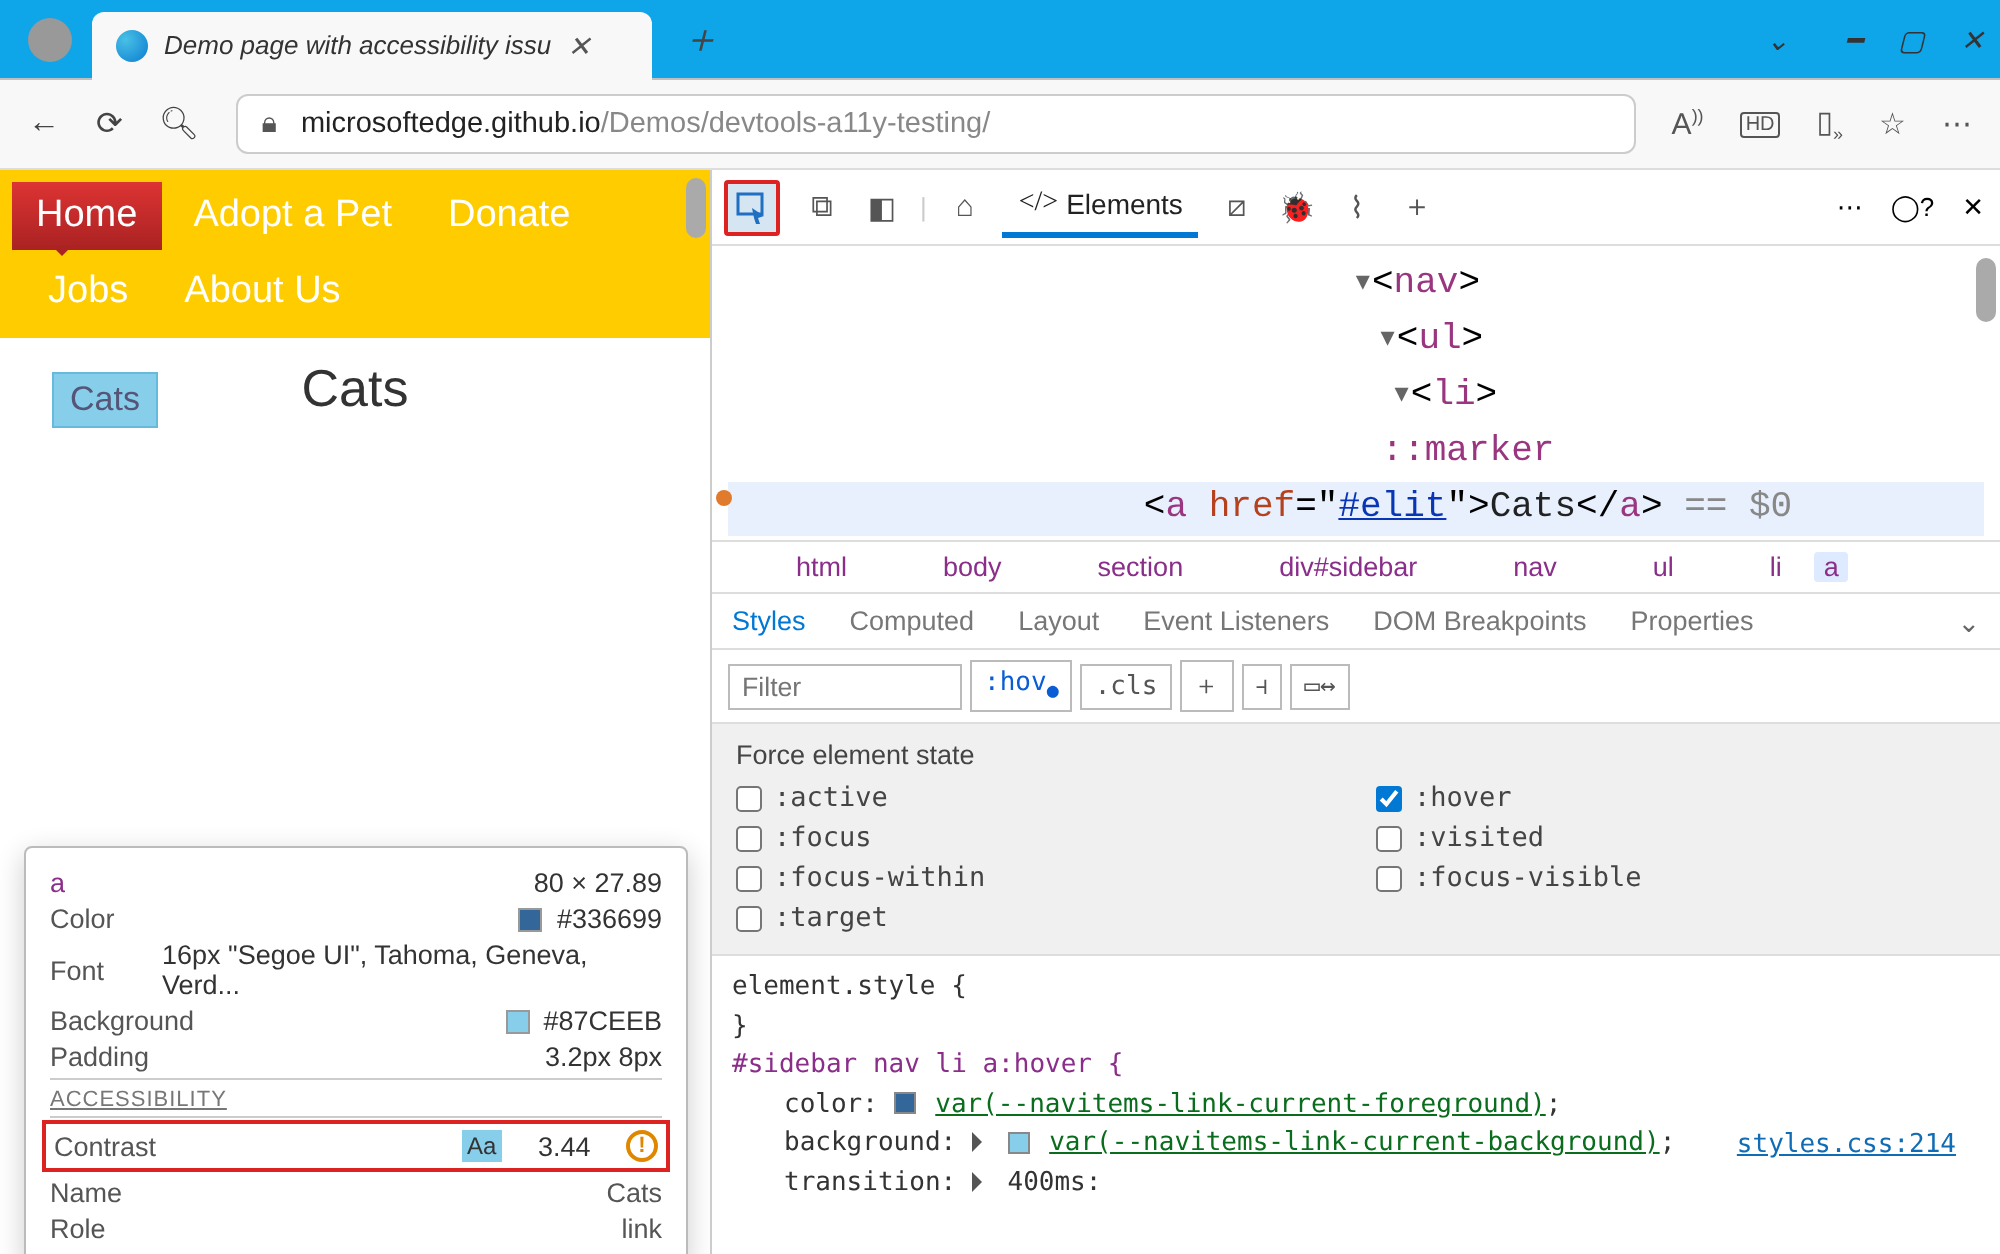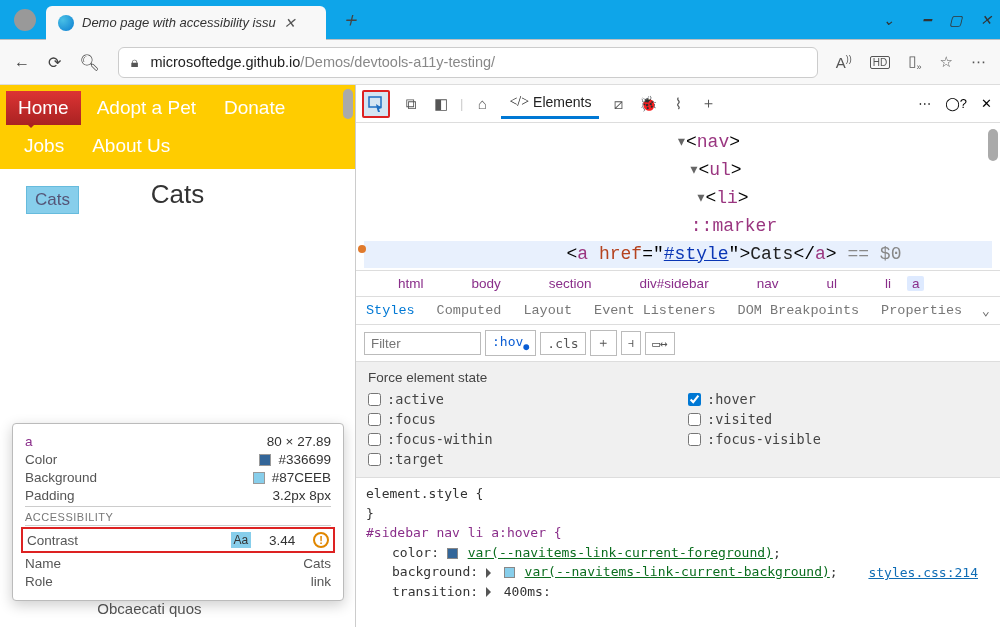--- a/index.html
+++ b/index.html
@@ -41,21 +41,21 @@
 .cats-link::before { content:""; position:absolute; top:-2px; left:-2px; right:-2px; bottom:-2px; background: #96e7b0; opacity:.5; z-index:-1; border-radius:2px;}
 .donation-line { display:flex; gap:18px; padding: 8px 16px; color:#444; font-size:15px; }
 
 .tooltip { position: absolute; top: 338px; left: 12px; width: 332px; background: #fff; border: 1px solid #bbb; border-radius: 4px; box-shadow: 0 4px 14px rgba(0,0,0,.2); z-index: 10; font-size: 13.5px; padding: 10px 12px 8px; }
 .tooltip::before { content:""; position:absolute; top:-9px; left:30px; border:9px solid transparent; border-bottom-color:#fff; }
 .tt-head { display: flex; justify-content: space-between; color: #333; }
 .tt-tag { color: #8a2e8a; }
 .tt-row { display: flex; justify-content: space-between; margin: 3px 0; color: #555; align-items: center; }
 .tt-row .val { color: #333; display: flex; align-items: center; gap: 7px; }
 .swatch { width: 12px; height: 12px; border: 1px solid #999; display: inline-block; }
-.tt-section { font-size: 11px; letter-spacing: .5px; color: #777; border-top: 1px solid #ccc; border-bottom: 1px solid #ccc; padding: 4px 0 2px; margin: 1px 0; }
+.tt-section { font-size: 11px; letter-spacing: .5px; color: #777; border-top: 1px solid #ccc; border-bottom: 1px solid #ccc; padding: 4px 0 2px; margin: 1px 0; text-decoration: underline; }
 .contrast-row { border: 2px solid #d22; padding: 3px 4px; margin: 0 -4px; }
 .aa-chip { background: #87CEEB; color: #333; padding: 1px 3px; font-size: 12px; }
 .warn { width: 16px; height: 16px; border-radius: 50%; border: 2px solid #e08700; display: inline-flex; align-items: center; justify-content: center; font-size: 11px; color: #e08700; font-weight: bold; }
 
 .scrollthumb { position:absolute; top:4px; right:2px; width:10px; height:30px; background:#aaa; border-radius:5px; }
 
 .devtools { flex: 1; background: #fff; border-left: 1px solid #ccc; display: flex; flex-direction: column; }
 .dt-tabs { height: 38px; display: flex; align-items: center; padding: 0 6px; gap: 8px; border-bottom: 1px solid #ddd; position: relative; }
 .dt-inspect { border: 2px solid #d22; padding: 3px; display: inline-flex; background: #d5e5f2; border-radius: 2px; margin-right: 2px; }
 .dt-ico { width: 22px; height: 22px; display: inline-flex; align-items: center; justify-content: center; color: #555; font-size: 15px; }
@@ -69,21 +69,21 @@
 .dom .row { padding-left: 0; }
 .arr { color:#666; display:inline-block; width:10px; }
 .hl { background: #e8f0fd; position:relative; }
 .hl::before { content:""; position:absolute; left:-6px; top:4px; width:8px; height:8px; background:#e07a2c; border-radius:50%; }
 .dom-scroll { position:absolute; right:2px; top:6px; width:10px; height:32px; background:#aaa; border-radius:5px; }
 
 .crumbs { padding: 5px 10px; font-size: 13.5px; border-bottom: 1px solid #ddd; display:flex; gap:16px; }
 .crumbs span { color: #8a2e8a; padding-left: 32px; }
 .crumbs .cur { background: #deeaff; padding: 0 5px; border-radius: 2px; color: #8a2e8a; }
 
-.sub-tabs { padding: 6px 10px; border-bottom: 1px solid #ddd; display: flex; gap: 22px; font-size: 13.5px; color: #777; align-items: center; position:relative;font-family:Liberation Mono, monospace; }
+.sub-tabs { padding: 6px 10px; border-bottom: 1px solid #ddd; display: flex; gap: 22px; font-size: 13.5px; color: #777; align-items: center; position:relative; }
 .sub-tabs .on { color: #0078d4; }
 .sub-tabs .chevd { position:absolute; right:10px; color:#666; }
 
 .filter-row { display: flex; align-items: center; padding: 5px 8px; gap: 4px; border-bottom: 1px solid #ddd; font-family: Consolas, monospace; font-size: 13px; }
 .filter-inp { width: 117px; padding: 3px 6px; border: 1px solid #bbb; color: #888; }
 .filter-btn { border: 1px solid #bbb; padding: 3px 6px; background: #fff; color: #555; }
 .filter-btn .bl { color: #0a5dd4; } .filter-btn .dot { color:#0a5dd4; font-size:10px; vertical-align:sub; }
 
 .force-state { background: #f0f0f0; padding: 8px 12px 10px; border-bottom: 1px solid #ddd; font-size: 13.5px; }
 .force-state h4 { font-weight: 400; margin-bottom: 6px; color:#444; }
@@ -155,20 +155,24 @@
     <div class="tt-head">
       <span class="tt-tag">a</span>
       <span>80 × 27.89</span>
     </div>
     <div class="tt-row">
           <span>Color</span>
           <span class="val">
             <span class="swatch" style="background:#336699"></span>
             <span>#336699</span>
           </span>
+        </div>
+    <div class="tt-row">
+          <span>Font</span>
+          <span class="val" style="max-width:250px;overflow:hidden">16px "Segoe UI", Tahoma, Geneva, Verd...</span>
         </div>
     <div class="tt-row">
           <span>Background</span>
           <span class="val">
             <span class="swatch" style="background:#87CEEB"></span>
             <span>#87CEEB</span>
           </span>
         </div>
     <div class="tt-row">
           <span>Padding</span>
@@ -223,21 +227,21 @@
       <span>✕</span>
     </span>
   </div>
 
   <div class="dom">
     <div class="dom-scroll"></div>
     <div class="row" style="padding-left:60px"><span class="arr">▾</span>&lt;<span class="tkn-t">nav</span>&gt;</div>
     <div class="row" style="padding-left:74px"><span class="arr">▾</span>&lt;<span class="tkn-t">ul</span>&gt;</div>
     <div class="row" style="padding-left:88px"><span class="arr">▾</span>&lt;<span class="tkn-t">li</span>&gt;</div>
     <div class="row" style="padding-left:112px"><span class="tkn-t">::marker</span></div>
-    <div class="row hl" style="padding-left:112px">&lt;<span class="tkn-t">a</span> <span class="tkn-a">href</span>="<span class="tkn-v">#style</span>"&gt;<span class="tkn-x">Cats</span>&lt;/<span class="tkn-t">a</span>&gt; <span class="tkn-g">== $0</span></div>
+    <div class="row hl" style="padding-left:112px">&lt;<span class="tkn-t">a</span> <span class="tkn-a">href</span>="<span class="tkn-v">#elit</span>"&gt;<span class="tkn-x">Cats</span>&lt;/<span class="tkn-t">a</span>&gt; <span class="tkn-g">== $0</span></div>
     <div class="row" style="padding-left:112px"><span class="tkn-t">::after</span></div>
     <div class="row" style="padding-left:98px">&lt;<span class="tkn-t">/li</span>&gt;</div>
     <div class="row" style="padding-left:88px"><span class="arr">▸</span>&lt;&gt;&lt;/&gt;</div>
   </div>
 
   <div class="crumbs">
     <span>html</span>
     <span>body</span>
     <span>section</span>
     <span>div#sidebar</span>

